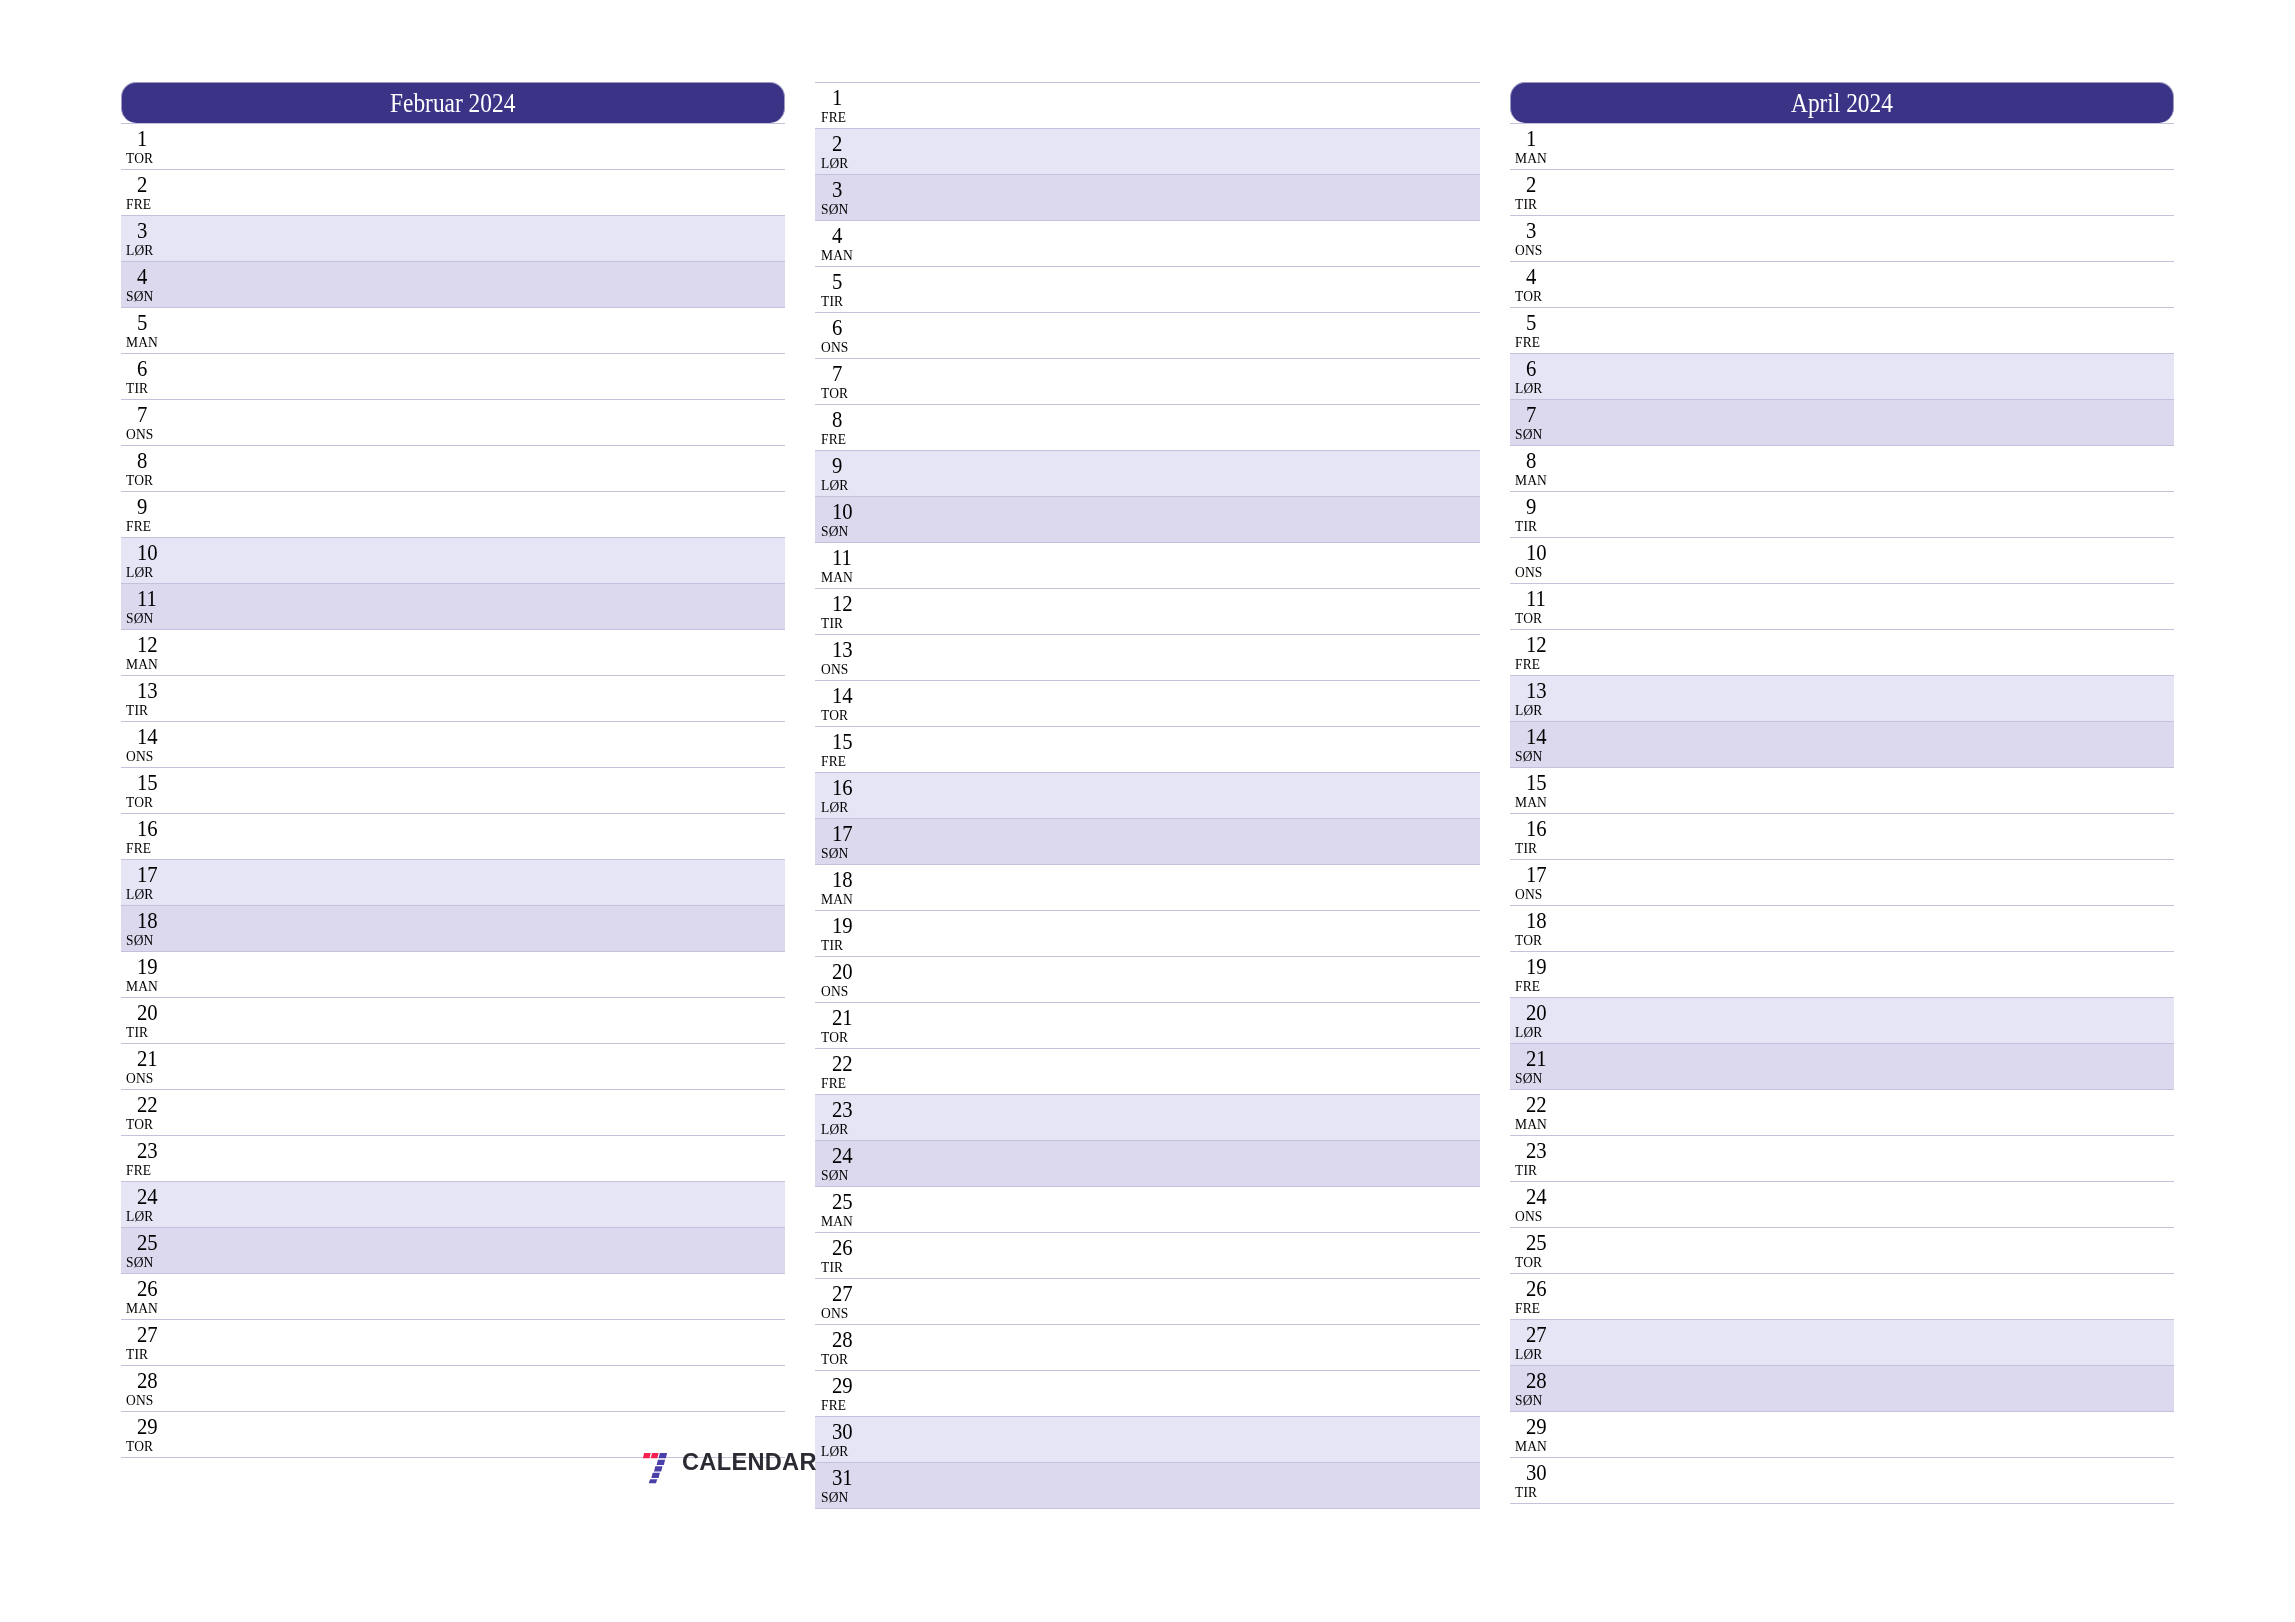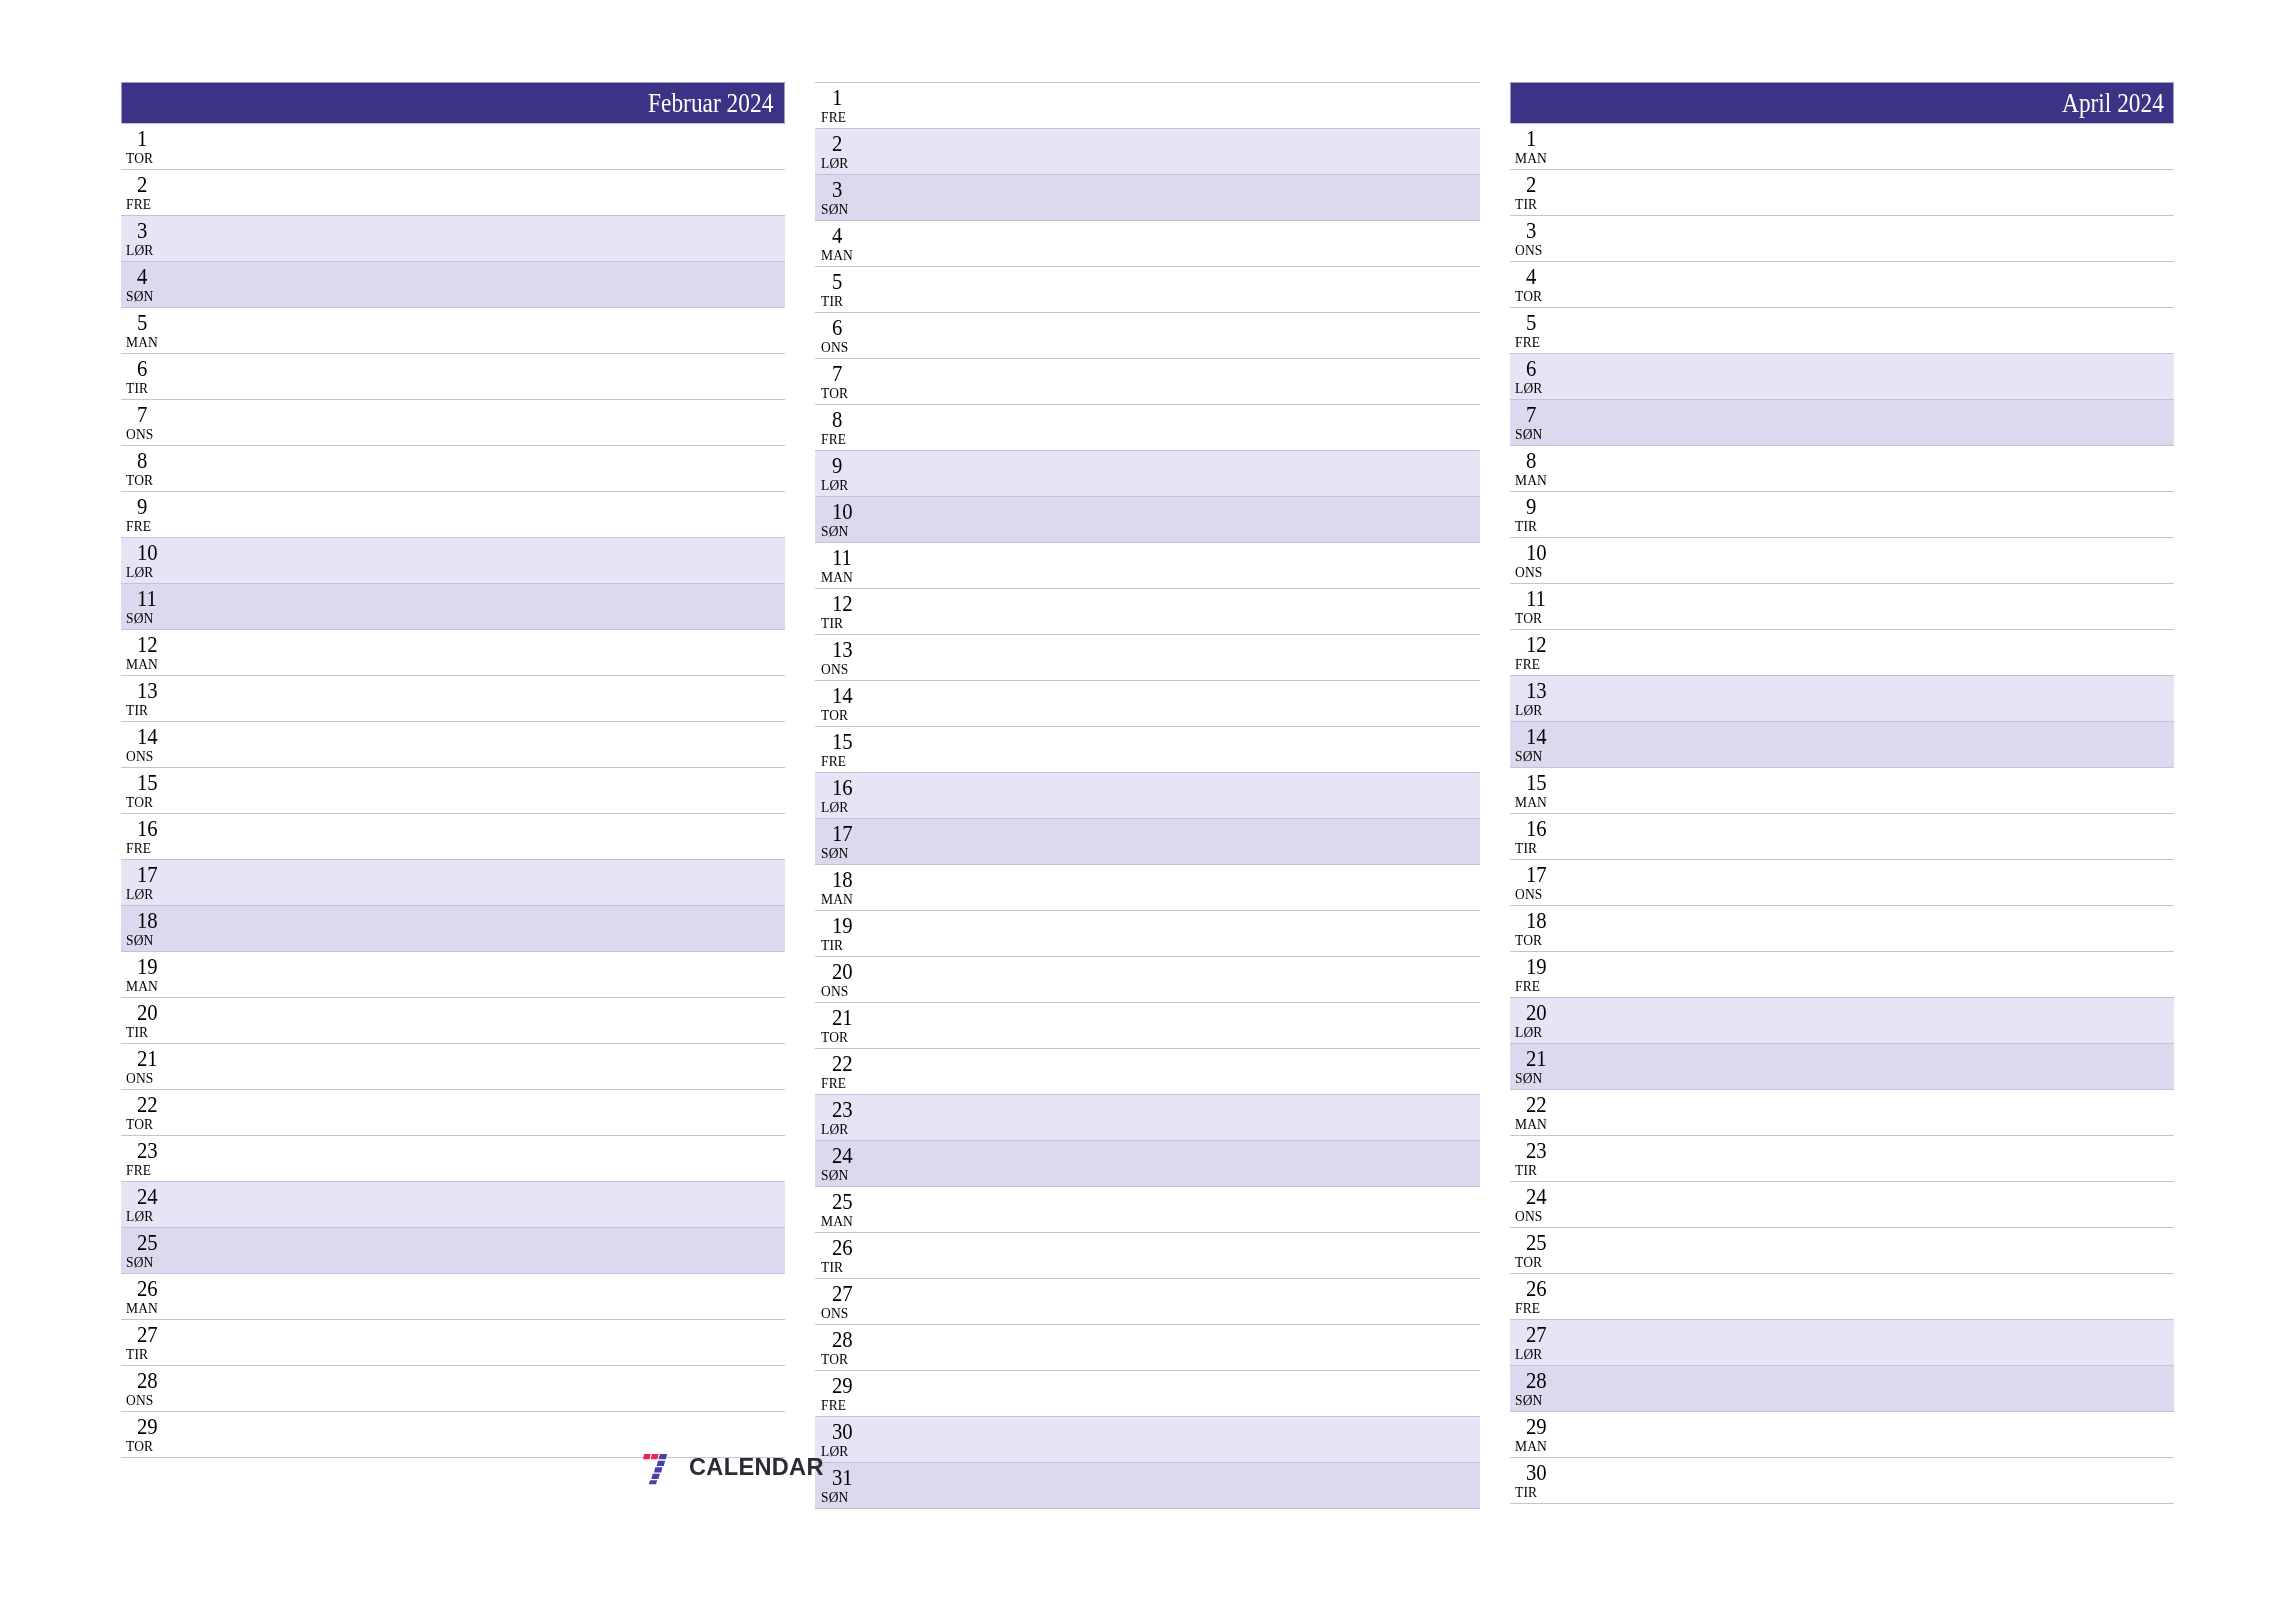--- a/index.html
+++ b/index.html
@@ -34,21 +34,22 @@
   }
 
   .month-header-wrap {
     height: 41px;
     background: #3a3386;
     border-left: 0.7px solid #9d9ac4;
     border-right: 0.7px solid #9d9ac4;
     border-top: 0.7px solid #9d9ac4;
     display: flex;
     align-items: center;
-    justify-content: flex-end;
+    justify-content: center;
+    border-radius: 15px;
   }
 
   .month-header-text {
     color: #ffffff;
     font-size: 27.5px;
     font-weight: 400;
     line-height: 1;
     display: inline-block;
     transform: scaleX(0.85);
     transform-origin: center;
@@ -105,22 +106,21 @@
     transform: scaleX(0.9);
     transform-origin: left center;
   }
 
   
   #brand-logo {
     position: absolute;
     left: 638px;
     top: 1451px;
     display: flex;
-    align-items: center;
-    gap: 17px;
+    gap: 10px;
     height: 34px;
   }
 
   .logo-mark {
     width: 34px;
     height: 33px;
     display: block;
   }
 
   .logo-word {

